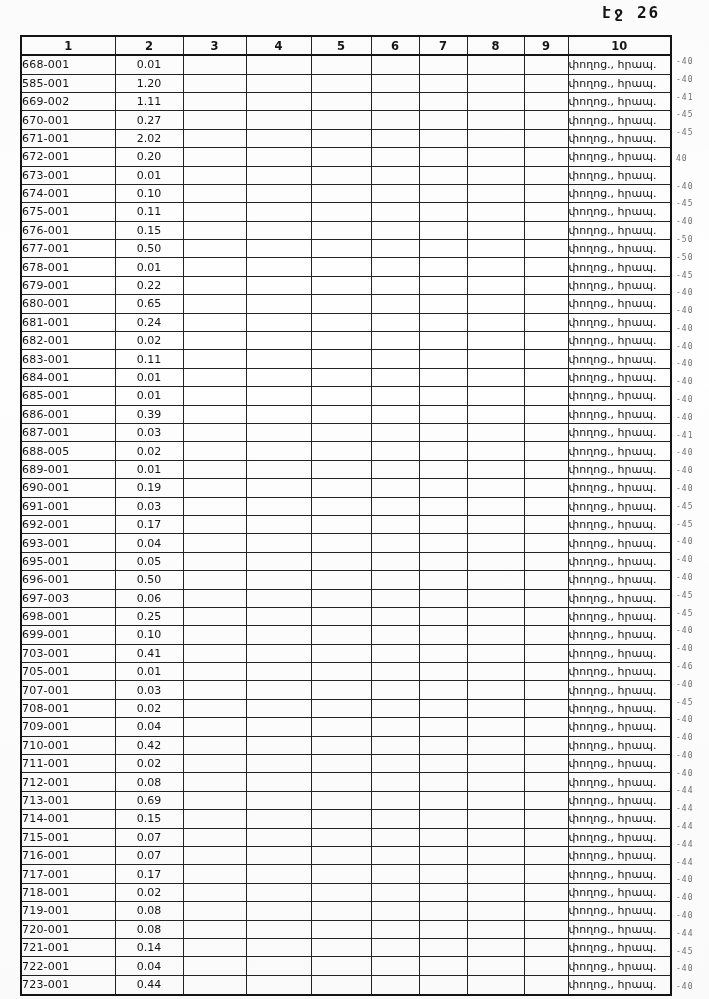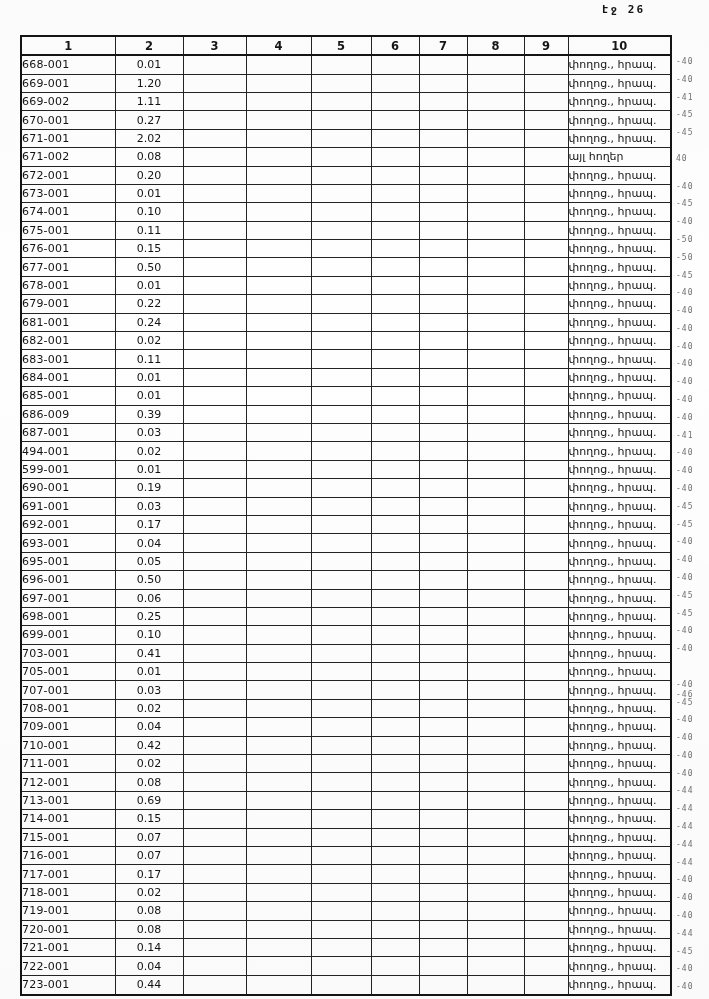--- a/index.html
+++ b/index.html
@@ -20,21 +20,21 @@
     position: absolute;
     inset: 0;
     background:
       linear-gradient(180deg, rgba(0,0,0,0.012) 0%, rgba(0,0,0,0) 30%, rgba(0,0,0,0.015) 100%),
       #fefefe;
   }
   .page-label {
     position: absolute;
     top: 3px;
     left: 602px;
-    font-size: 11px;
+    font-size: 16px;
     font-weight: bold;
     letter-spacing: 2px;
     color: #141414;
     font-family: "DejaVu Sans Mono", "DejaVu Sans", monospace;
   }
   table.doc-table {
     position: absolute;
     left: 20px;
     top: 35px;
     width: 650px;
@@ -140,21 +140,21 @@
         <td></td>
         <td></td>
         <td></td>
         <td></td>
         <td></td>
         <td></td>
         <td></td>
         <td class="cell-landuse">փողոց., հրապ.</td>
       </tr>
       <tr>
-        <td class="cell-code">669-001</td>
+        <td class="cell-code">585-001</td>
         <td class="cell-value">1.20</td>
         <td></td>
         <td></td>
         <td></td>
         <td></td>
         <td></td>
         <td></td>
         <td></td>
         <td class="cell-landuse">փողոց., հրապ.</td>
       </tr>
@@ -188,32 +188,20 @@
         <td></td>
         <td></td>
         <td></td>
         <td></td>
         <td></td>
         <td></td>
         <td></td>
         <td class="cell-landuse">փողոց., հրապ.</td>
       </tr>
       <tr>
-        <td class="cell-code">671-002</td>
-        <td class="cell-value">0.08</td>
-        <td></td>
-        <td></td>
-        <td></td>
-        <td></td>
-        <td></td>
-        <td></td>
-        <td></td>
-        <td class="cell-landuse">այլ հողեր</td>
-      </tr>
-      <tr>
         <td class="cell-code">672-001</td>
         <td class="cell-value">0.20</td>
         <td></td>
         <td></td>
         <td></td>
         <td></td>
         <td></td>
         <td></td>
         <td></td>
         <td class="cell-landuse">փողոց., հրապ.</td>
@@ -296,20 +284,32 @@
         <td></td>
         <td></td>
         <td></td>
         <td></td>
         <td></td>
         <td></td>
         <td></td>
         <td class="cell-landuse">փողոց., հրապ.</td>
       </tr>
       <tr>
+        <td class="cell-code">680-001</td>
+        <td class="cell-value">0.65</td>
+        <td></td>
+        <td></td>
+        <td></td>
+        <td></td>
+        <td></td>
+        <td></td>
+        <td></td>
+        <td class="cell-landuse">փողոց., հրապ.</td>
+      </tr>
+      <tr>
         <td class="cell-code">681-001</td>
         <td class="cell-value">0.24</td>
         <td></td>
         <td></td>
         <td></td>
         <td></td>
         <td></td>
         <td></td>
         <td></td>
         <td class="cell-landuse">փողոց., հրապ.</td>
@@ -356,21 +356,21 @@
         <td></td>
         <td></td>
         <td></td>
         <td></td>
         <td></td>
         <td></td>
         <td></td>
         <td class="cell-landuse">փողոց., հրապ.</td>
       </tr>
       <tr>
-        <td class="cell-code">686-009</td>
+        <td class="cell-code">686-001</td>
         <td class="cell-value">0.39</td>
         <td></td>
         <td></td>
         <td></td>
         <td></td>
         <td></td>
         <td></td>
         <td></td>
         <td class="cell-landuse">փողոց., հրապ.</td>
       </tr>
@@ -380,33 +380,33 @@
         <td></td>
         <td></td>
         <td></td>
         <td></td>
         <td></td>
         <td></td>
         <td></td>
         <td class="cell-landuse">փողոց., հրապ.</td>
       </tr>
       <tr>
-        <td class="cell-code">494-001</td>
+        <td class="cell-code">688-005</td>
         <td class="cell-value">0.02</td>
         <td></td>
         <td></td>
         <td></td>
         <td></td>
         <td></td>
         <td></td>
         <td></td>
         <td class="cell-landuse">փողոց., հրապ.</td>
       </tr>
       <tr>
-        <td class="cell-code">599-001</td>
+        <td class="cell-code">689-001</td>
         <td class="cell-value">0.01</td>
         <td></td>
         <td></td>
         <td></td>
         <td></td>
         <td></td>
         <td></td>
         <td></td>
         <td class="cell-landuse">փողոց., հրապ.</td>
       </tr>
@@ -476,21 +476,21 @@
         <td></td>
         <td></td>
         <td></td>
         <td></td>
         <td></td>
         <td></td>
         <td></td>
         <td class="cell-landuse">փողոց., հրապ.</td>
       </tr>
       <tr>
-        <td class="cell-code">697-001</td>
+        <td class="cell-code">697-003</td>
         <td class="cell-value">0.06</td>
         <td></td>
         <td></td>
         <td></td>
         <td></td>
         <td></td>
         <td></td>
         <td></td>
         <td class="cell-landuse">փողոց., հրապ.</td>
       </tr>
@@ -776,21 +776,21 @@
     <span class="margin-mark" style="top: 432.019px;">-40</span>
     <span class="margin-mark" style="top: 449.811px;">-45</span>
     <span class="margin-mark" style="top: 467.604px;">-45</span>
     <span class="margin-mark" style="top: 485.396px;">-40</span>
     <span class="margin-mark" style="top: 503.189px;">-40</span>
     <span class="margin-mark" style="top: 520.981px;">-40</span>
     <span class="margin-mark" style="top: 538.774px;">-45</span>
     <span class="margin-mark" style="top: 556.566px;">-45</span>
     <span class="margin-mark" style="top: 574.358px;">-40</span>
     <span class="margin-mark" style="top: 592.151px;">-40</span>
-    <span class="margin-mark" style="top: 609.943px; margin-top: 28px;">-46</span>
+    <span class="margin-mark" style="top: 609.943px;">-46</span>
     <span class="margin-mark" style="top: 627.736px;">-40</span>
     <span class="margin-mark" style="top: 645.528px;">-45</span>
     <span class="margin-mark" style="top: 663.321px;">-40</span>
     <span class="margin-mark" style="top: 681.113px;">-40</span>
     <span class="margin-mark" style="top: 698.906px;">-40</span>
     <span class="margin-mark" style="top: 716.698px;">-40</span>
     <span class="margin-mark" style="top: 734.491px;">-44</span>
     <span class="margin-mark" style="top: 752.283px;">-44</span>
     <span class="margin-mark" style="top: 770.075px;">-44</span>
     <span class="margin-mark" style="top: 787.868px;">-44</span>

